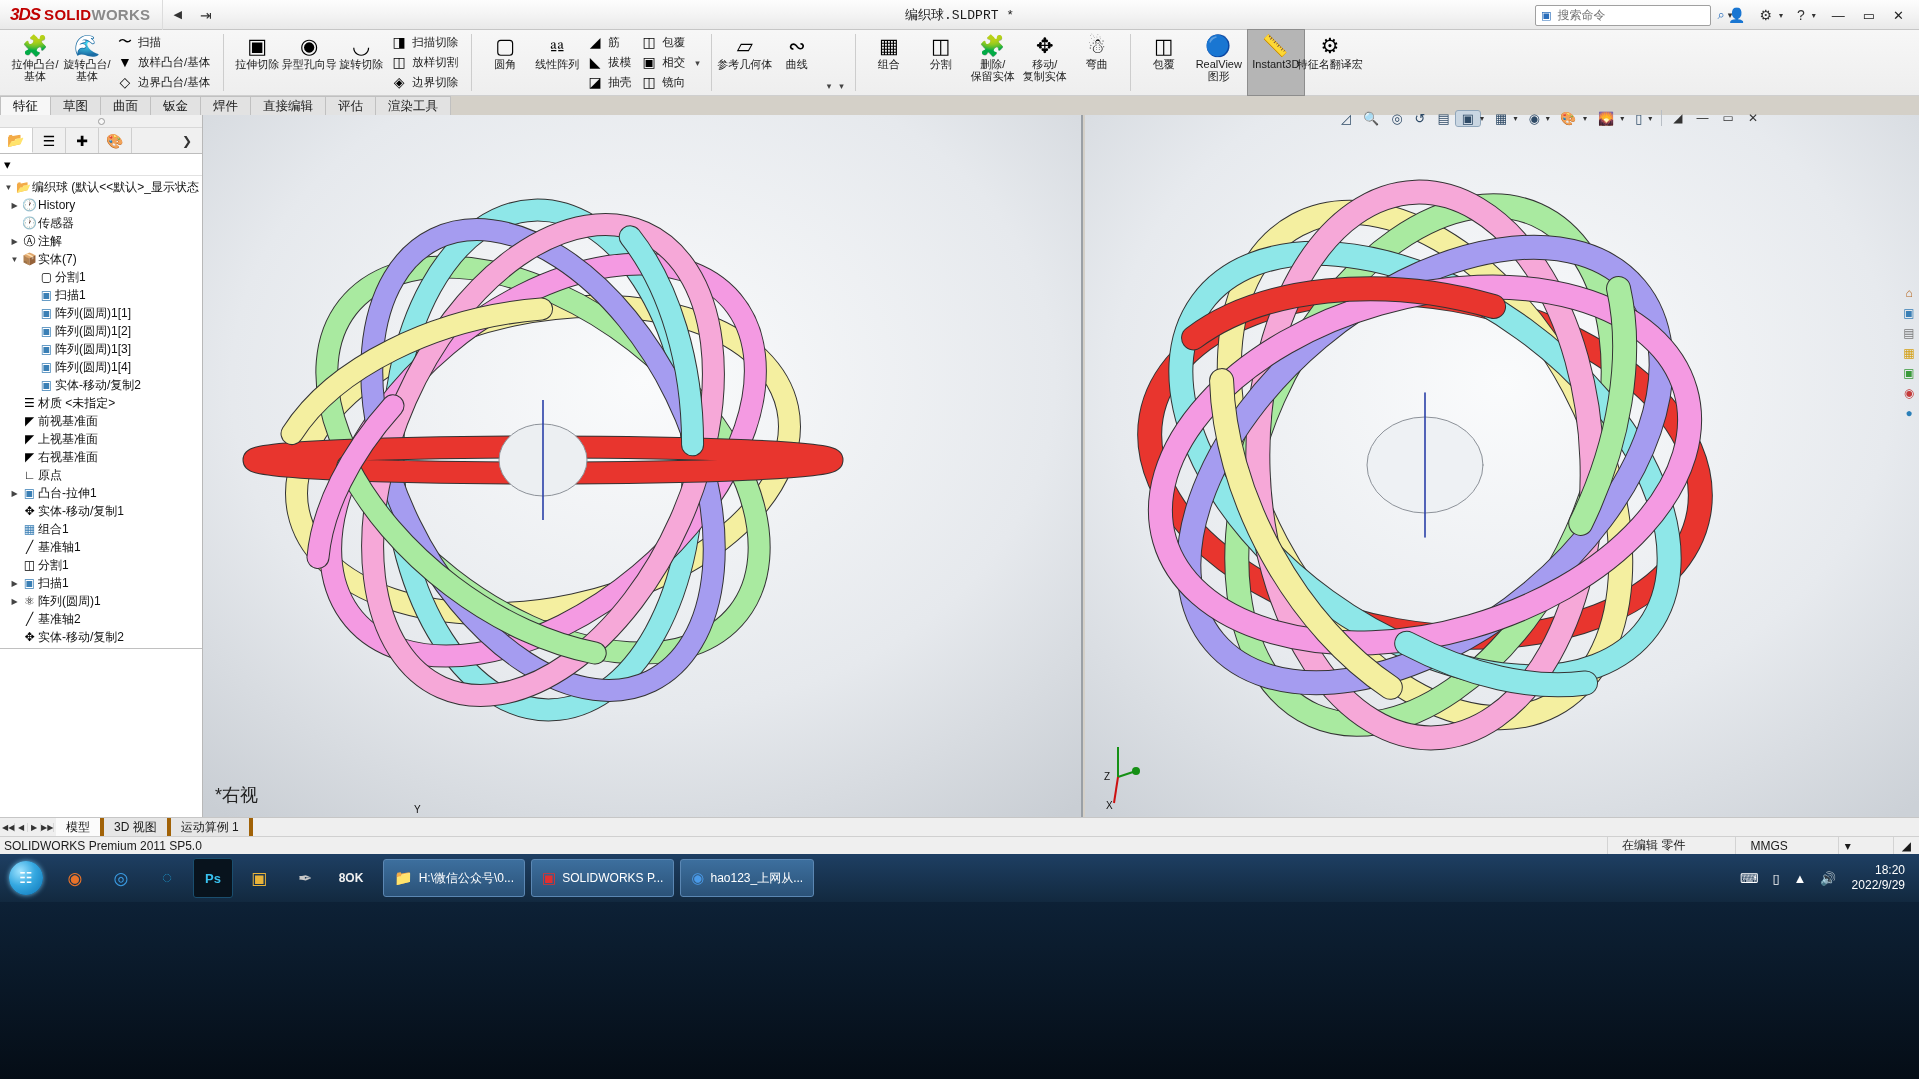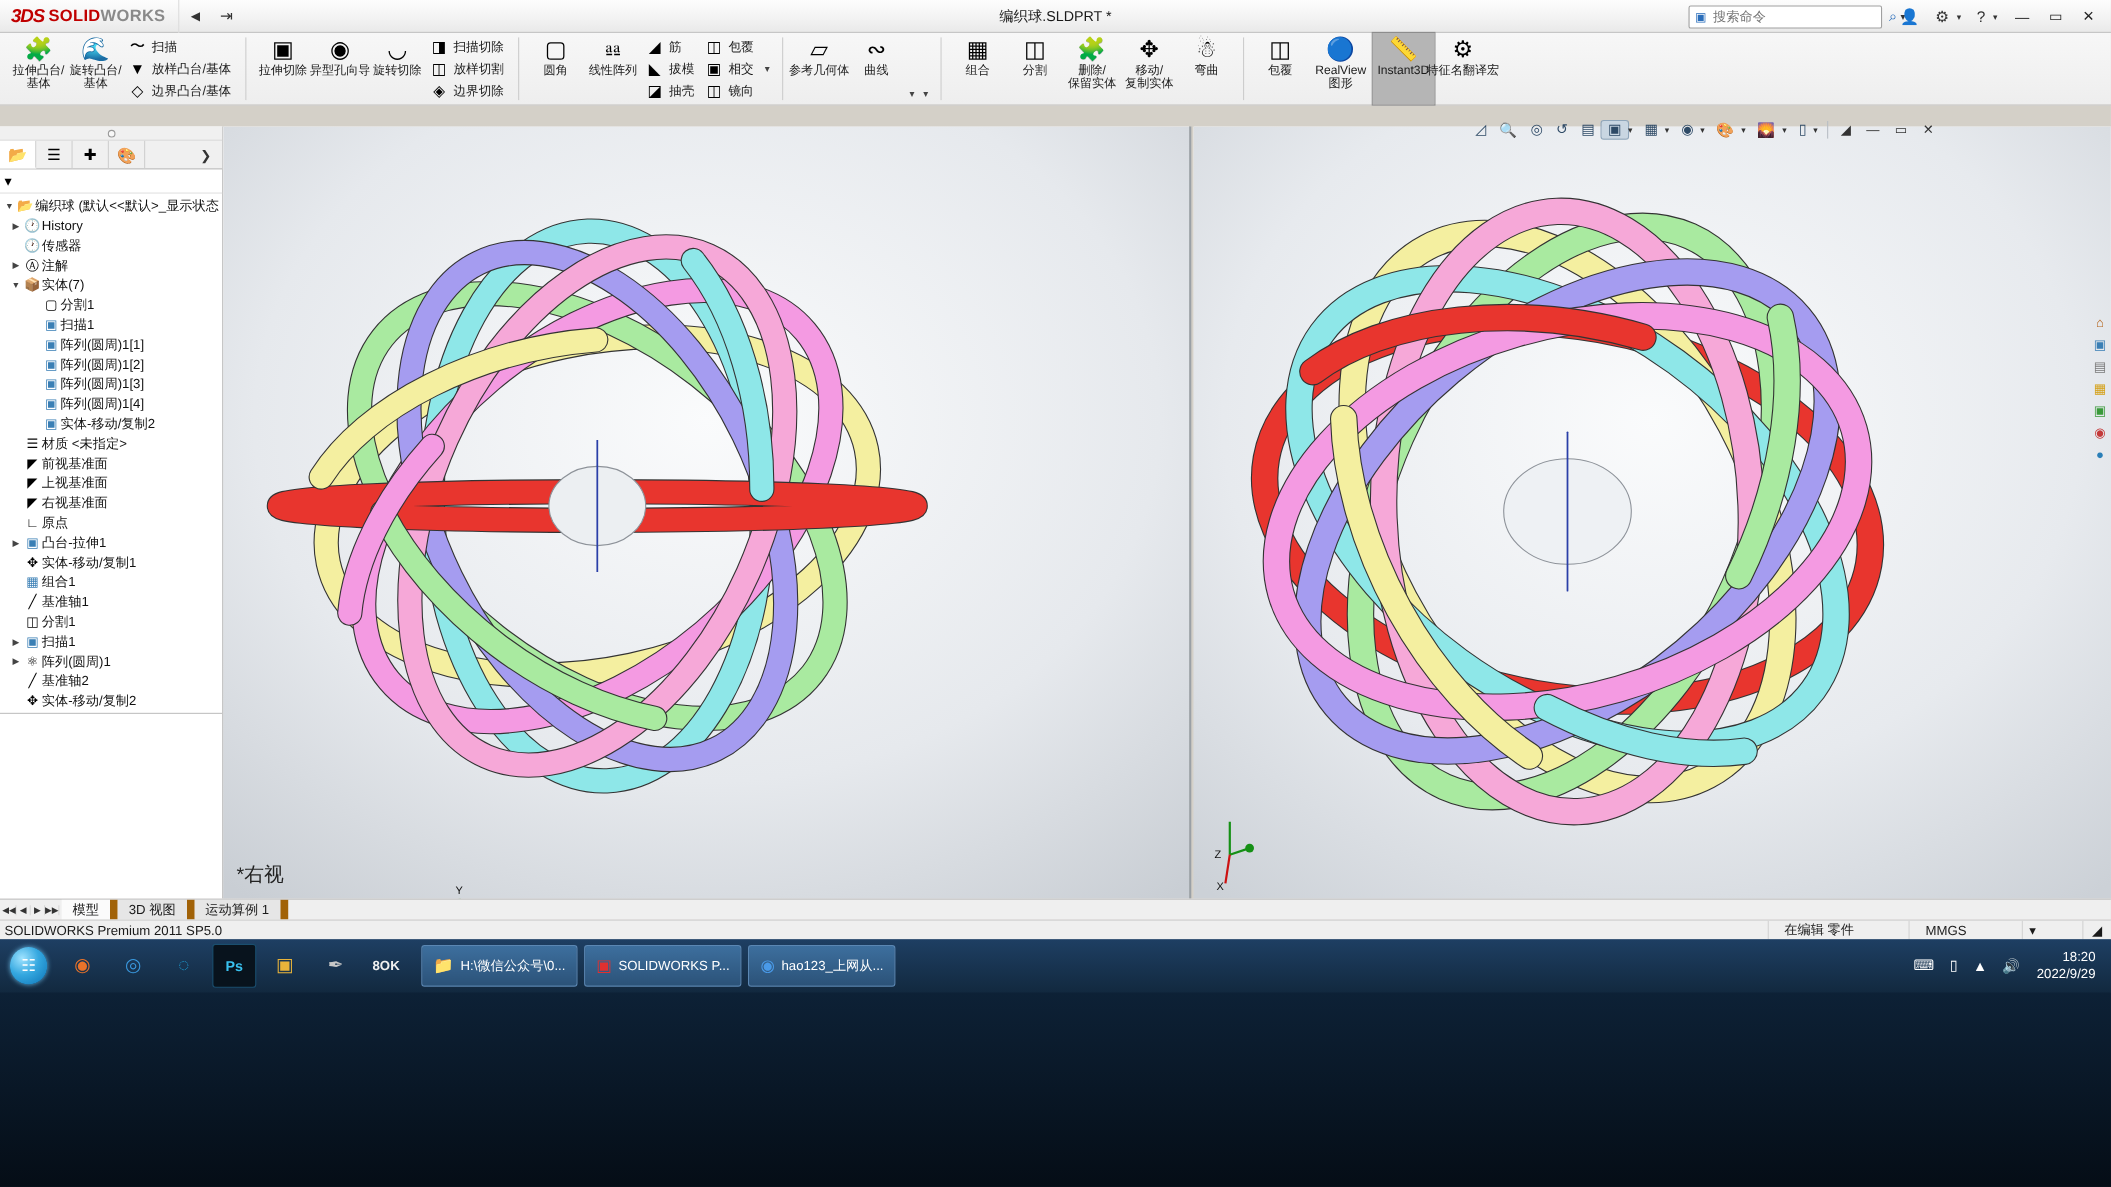--- a/index.html
+++ b/index.html
@@ -33,21 +33,21 @@
   .menu-arrow { padding: 0 8px 0 10px; color: #333; font-size: 11px; }
   .menu-items { display: flex; align-items: center; }
   .menu-item {
     padding: 5px 11px; font-size: 13px; color: #1a1a1a; cursor: default;
     white-space: nowrap;
   }
   .menu-pin { padding: 0 10px; color: #333; font-size: 14px; }
 
   .title-center {
     position: absolute; left: 0; right: 0; top: 6px;
-    text-align: center; font-size: 13px; color: #1a1a1a; pointer-events: none;
+    text-align: center; font-size: 13px; color: #1a1a1a; pointer-events: none; font-family: Liberation Mono, monospace;
   }
   .title-right {
     position: absolute; right: 0; top: 0; height: 30px;
     display: flex; align-items: center; padding-right: 6px;
   }
   .searchbox {
     display: flex; align-items: center;
     width: 176px; height: 21px; background: #fff;
     border: 1px solid #a0a0a0; border-radius: 2px; margin-right: 10px;
   }
@@ -178,21 +178,21 @@
   
   .bottombar {
     position: absolute; top: 817px; left: 0; width: 1919px; height: 19px;
     background: #efefef; border-top: 1px solid #c6c6c6;
     display: flex; align-items: stretch;
   }
   .navbtns { display:flex; align-items:center; padding: 0 2px;}
   .navb { width: 13px; text-align:center; font-size: 8px; color: #333; border-right:1px solid #d7d7d7;}
   .btab {
     padding: 0 10px; font-size: 12px; display:flex; align-items:center;
-    border-right: 7px solid #a16207; background:#e6e6e6; color:#1a1a1a; cursor: default;
+    border-right: 4px solid #a16207; background:#e6e6e6; color:#1a1a1a; cursor: default;
   }
   .btab.sel { background: #fbfbfb; }
 
   .statusbar {
     position: absolute; top: 836px; left: 0; width: 1919px; height: 18px;
     background: #efefef; border-top: 1px solid #d0d0d0;
     display: flex; align-items: center; font-size: 12px; color: #1a1a1a;
     padding-left: 4px;
   }
   .sb-right { margin-left:auto; display:flex; align-items:center; }
@@ -427,20 +427,30 @@
         <span class="lbl">Instant3D</span>
       </div>
       <div class="big-btn">
         <span class="gl">⚙</span>
         <span class="lbl">特征名翻译宏</span>
       </div>
     </div>
   </div>
 
   <div class="tabstrip-bg"></div>
+  <div class="cmdtabs" style="width:auto;">
+    <div class="cmdtab sel">特征</div>
+    <div class="cmdtab">草图</div>
+    <div class="cmdtab">曲面</div>
+    <div class="cmdtab">钣金</div>
+    <div class="cmdtab">焊件</div>
+    <div class="cmdtab">直接编辑</div>
+    <div class="cmdtab">评估</div>
+    <div class="cmdtab">渲染工具</div>
+  </div>
 
   <div class="leftpanel">
     <div class="panel-splitter">
       <span class="dot"></span>
     </div>
     <div class="panel-tabs">
       <div class="ptab sel">
         <span style="color:#e8b33a;">📂</span>
       </div>
       <div class="ptab">

